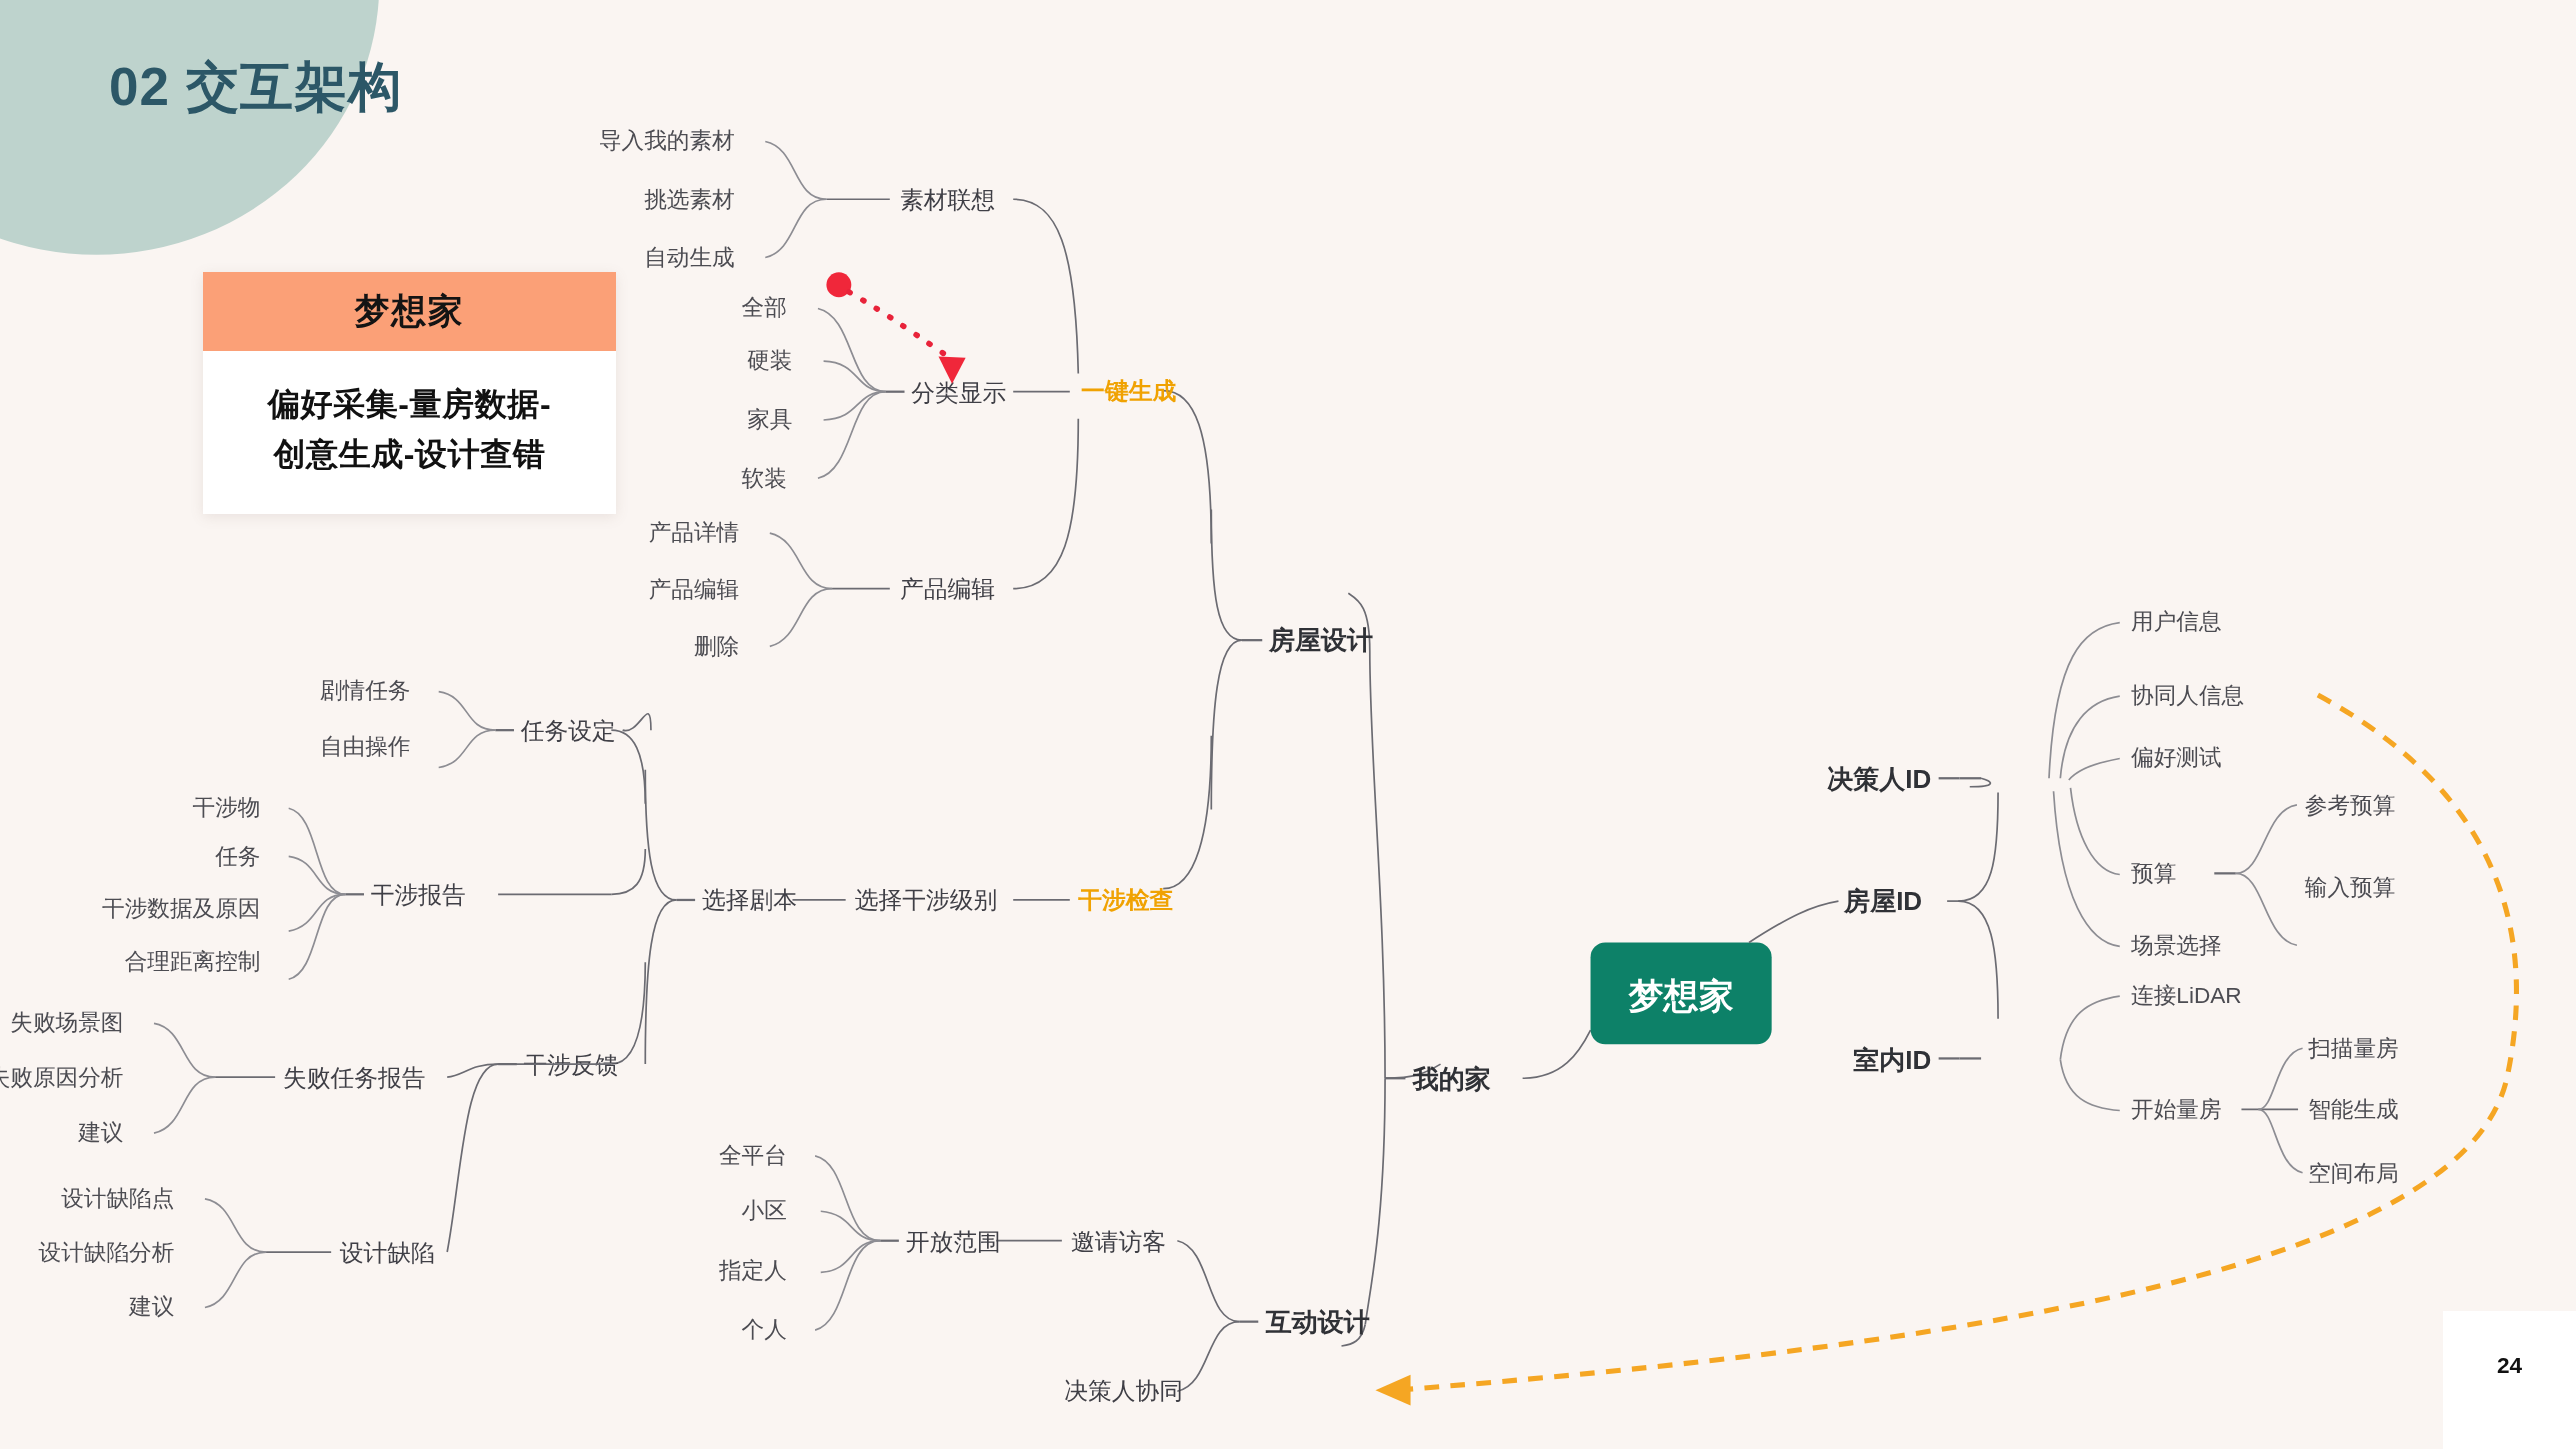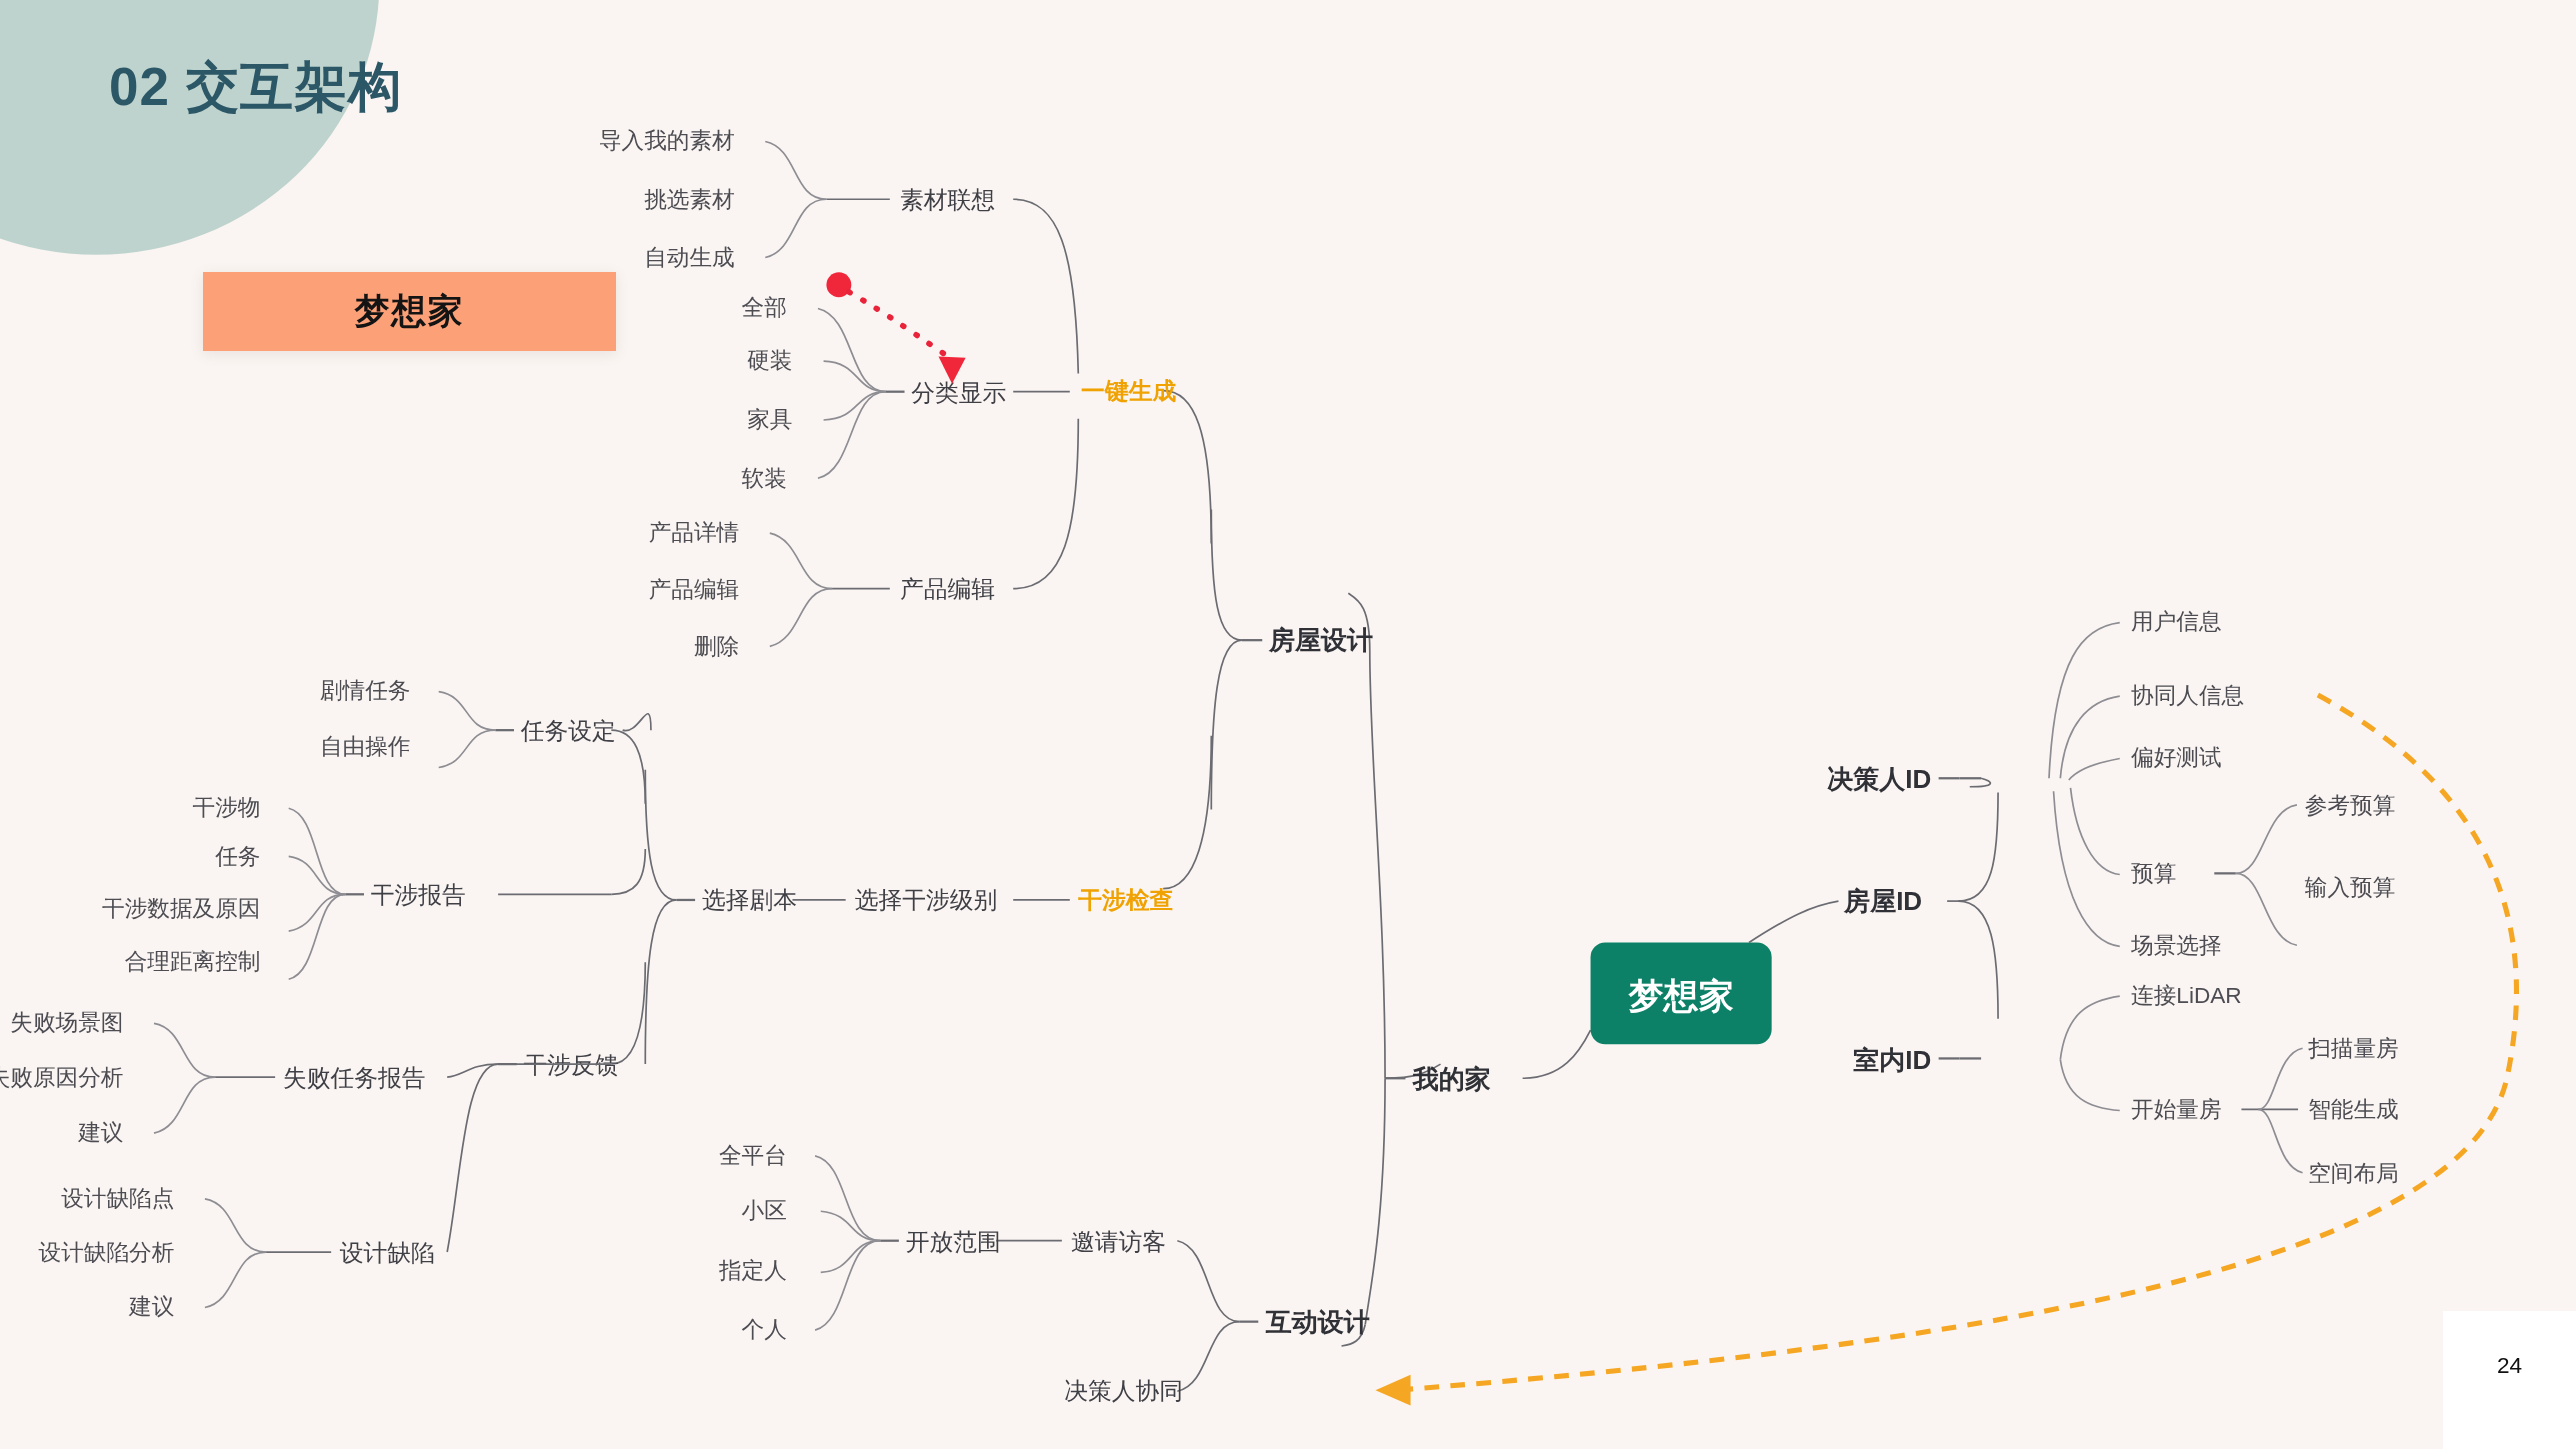--- a/index.html
+++ b/index.html
@@ -25,21 +25,21 @@
     background:#fba077;height:79px;display:flex;align-items:center;justify-content:center;
   }
   .card-head-text{font-size:35px;font-weight:bold;color:#141414;letter-spacing:1.7px;}
   .card-body{padding:29px 19px 35px 19px;text-align:center;}
   .card-line{font-size:32px;font-weight:bold;color:#111;line-height:1.55;letter-spacing:0.6px;}
   .page-box{
     position:absolute;left:2443px;top:1311px;width:133px;height:138px;background:#fff;
   }
   .page-num{
     position:absolute;left:2497px;top:1353px;
-    font-size:22.6px;font-weight:normal;color:#111;
+    font-size:22.6px;font-weight:bold;color:#111;
   }
   
   .node text{font-family:"Liberation Sans","DejaVu Sans",sans-serif;}
   .lvl-leaf{font-size:40px;fill:#4c4c52;}
   .lvl-mid{font-size:42px;fill:#3f3f46;}
   .lvl-main{font-size:46px;fill:#2f3136;font-weight:bold;}
   .hl{font-size:42px;fill:#f0a202;font-weight:bold;}
   .root-label{font-size:62px;fill:#ffffff;font-weight:bold;}
   .branch{fill:none;stroke:#6b6b72;stroke-width:3;}
   .branch-soft{fill:none;stroke:#8d8d93;stroke-width:3;}
@@ -56,20 +56,24 @@
   <svg class="layer" viewBox="0 0 4551 2560" width="2576" height="1449">
     <ellipse class="deco-circle" cx="170" cy="-30" rx="500" ry="480"></ellipse>
   </svg>
 
   <div class="slide-title">02 交互架构</div>
 
   <div class="card">
     <div class="card-head">
       <span class="card-head-text">梦想家</span>
     </div>
+    <div class="card-body">
+      <div class="card-line">偏好采集-量房数据-</div>
+      <div class="card-line">创意生成-设计查错</div>
+    </div>
   </div>
 
   <svg class="layer" viewBox="0 0 4551 2560" width="2576" height="1449">
 
     <g>
 
       <path class="branch" d="M2447 1905 C 2500 1905, 2520 1895, 2545 1880"></path>
       <line class="tick" x1="2447" y1="1905" x2="2483" y2="1905"></line>
 
       <path class="branch" d="M2447 1905 C 2447 1600, 2420 1340, 2420 1150"></path>

